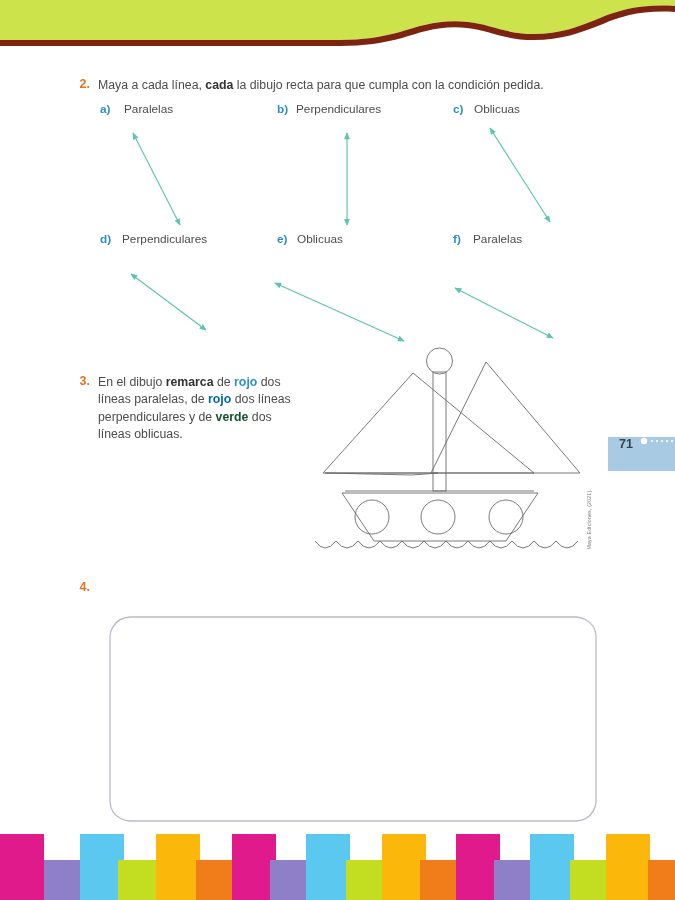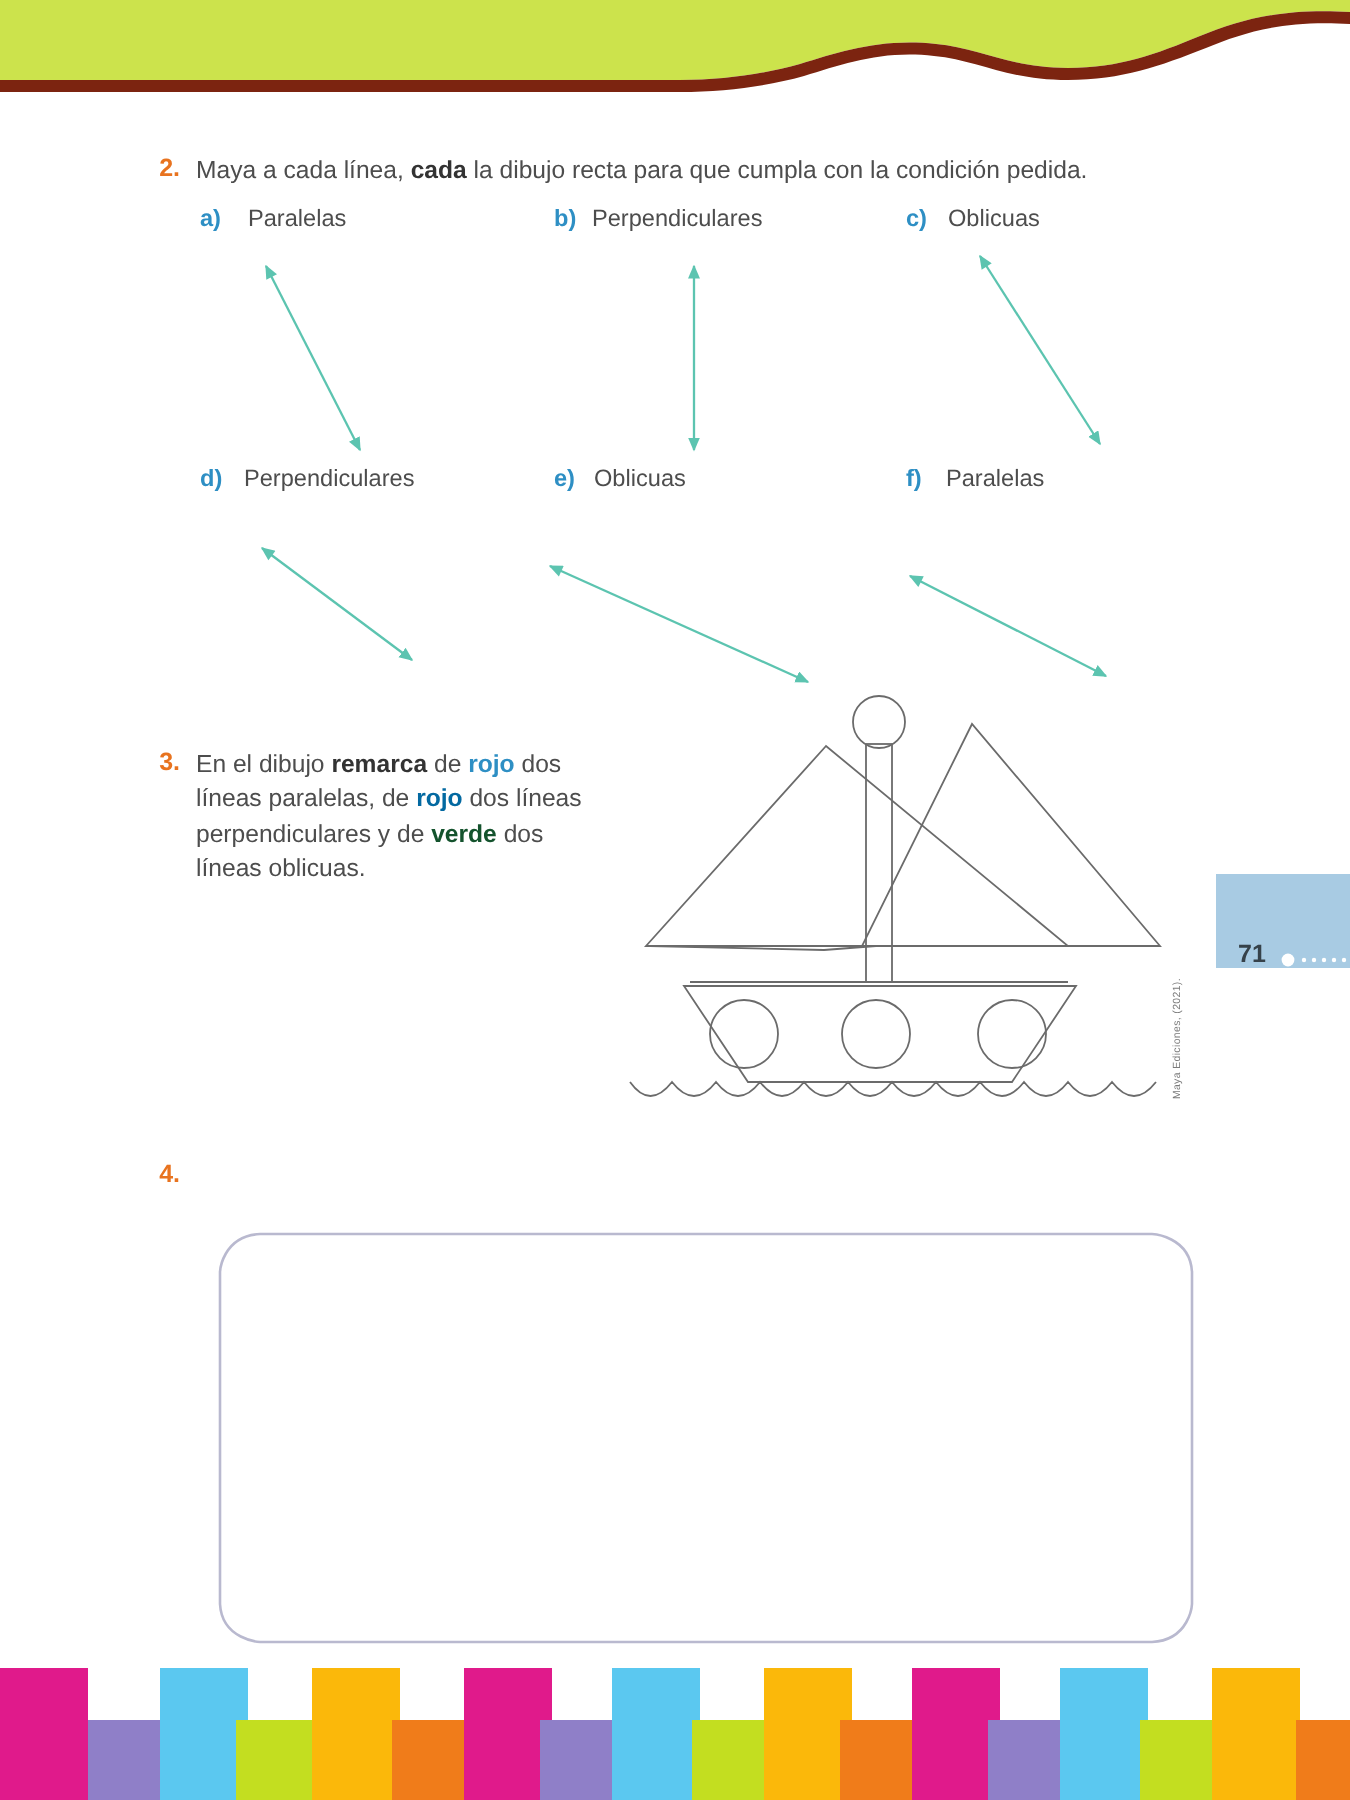--- a/index.html
+++ b/index.html
@@ -32,22 +32,22 @@
   }
 
   
   .arrows { position:absolute; left:0; top:0; width:675px; height:900px; pointer-events:none; }
 
   
   .boat { position:absolute; left:300px; top:345px; }
 
   
   .page-tab {
-    position:absolute; left:608px; top:437px; width:67px; height:47px;
-    background:#a8cbe3; display:flex; align-items:flex-end;
+    position:absolute; left:608px; top:437px; width:67px; height:34px;
+    background:#a8cbe3; display:flex; align-items:flex-start;
   }
   .page-tab .pnum {
     color:#36424a; font-weight:bold; font-size:12.5px; margin-left:11px;
   }
   .page-tab .dots { margin-left:7px; display:flex; align-items:center; }
 
   
   .credit {
     position:absolute; left:586px; top:489px;
     font-size:5.2px; color:#7b7b7b; letter-spacing:.2px;

